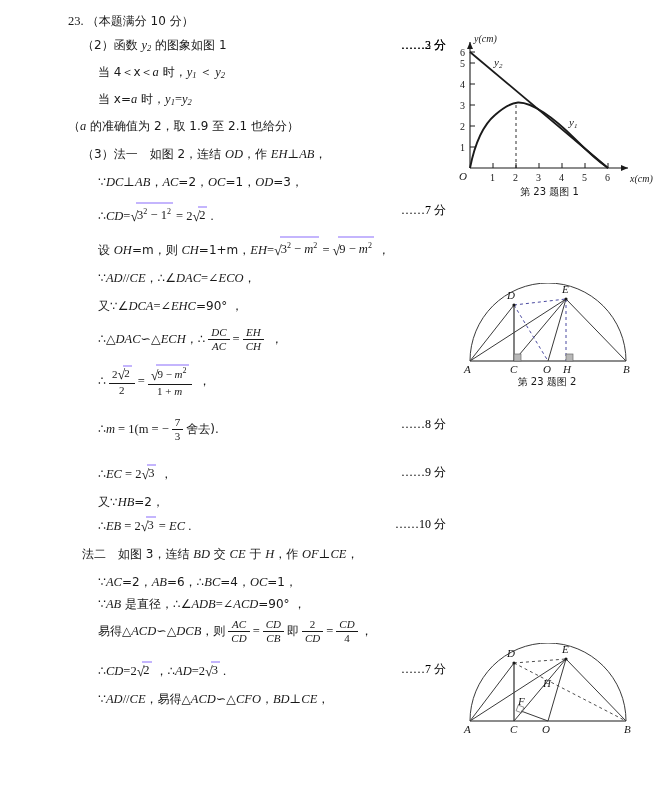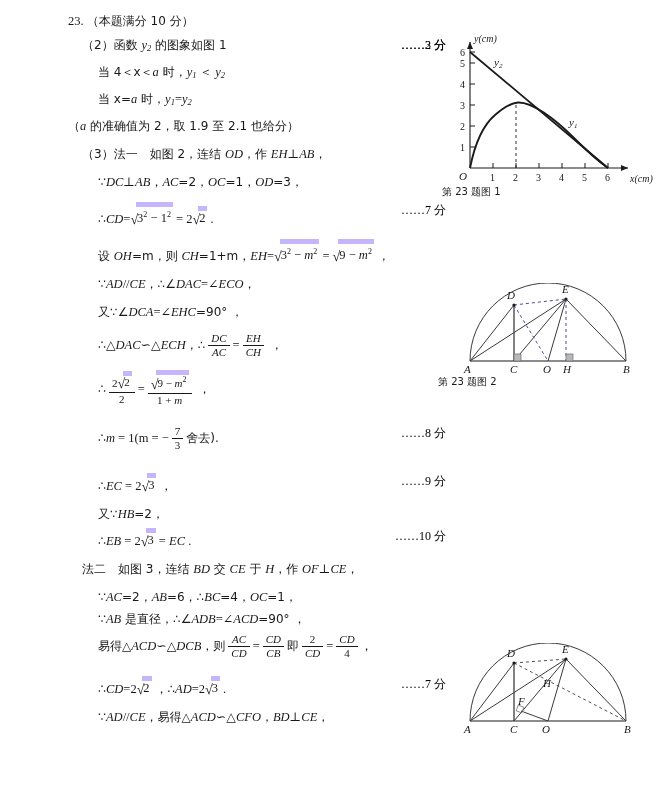--- a/index.html
+++ b/index.html
@@ -47,21 +47,21 @@
     letter-spacing:0px;
     white-space:nowrap;
     color:#000000;
   }
 
   
   .rad{display:inline-block;position:relative;white-space:nowrap;}
   .rad > .sign{display:inline-block;font-size:14px;vertical-align:-1px;}
   .rad > .body{
     display:inline-block;
-    border-top:5px solid #c4b5fd;
+    border-top:2px solid #c4b5fd;
     padding:0 2px 0 1px;
     margin-left:-2px;
     position:relative;top:-1px;
   }
 
   
   .frac{
     display:inline-block;
     vertical-align:middle;
     text-align:center;
@@ -71,21 +71,21 @@
     position:relative;
     top:-1px;
   }
   .frac .num{display:block;padding:0 3px;}
   .frac .den{display:block;border-top:1px solid #181818;padding:0 3px;}
 
   
   .fig{position:absolute;}
   .fig svg{display:block;}
   .figcap{
-    text-align:left;
+    text-align:center;
     font-family:"DejaVu Sans","Liberation Sans",sans-serif;
     font-size:10px;
     color:#181818;
     margin-top:0px;
   }
   #fig1{left:442px;top:30px;width:215px;}
   #fig2{left:438px;top:283px;width:218px;}
   #fig3{left:438px;top:643px;width:218px;}
   .lbl{font-family:"Liberation Serif",serif;font-style:italic;font-size:11px;fill:#181818;}
   .lblsm{font-family:"Liberation Serif",serif;font-size:10px;fill:#181818;}

